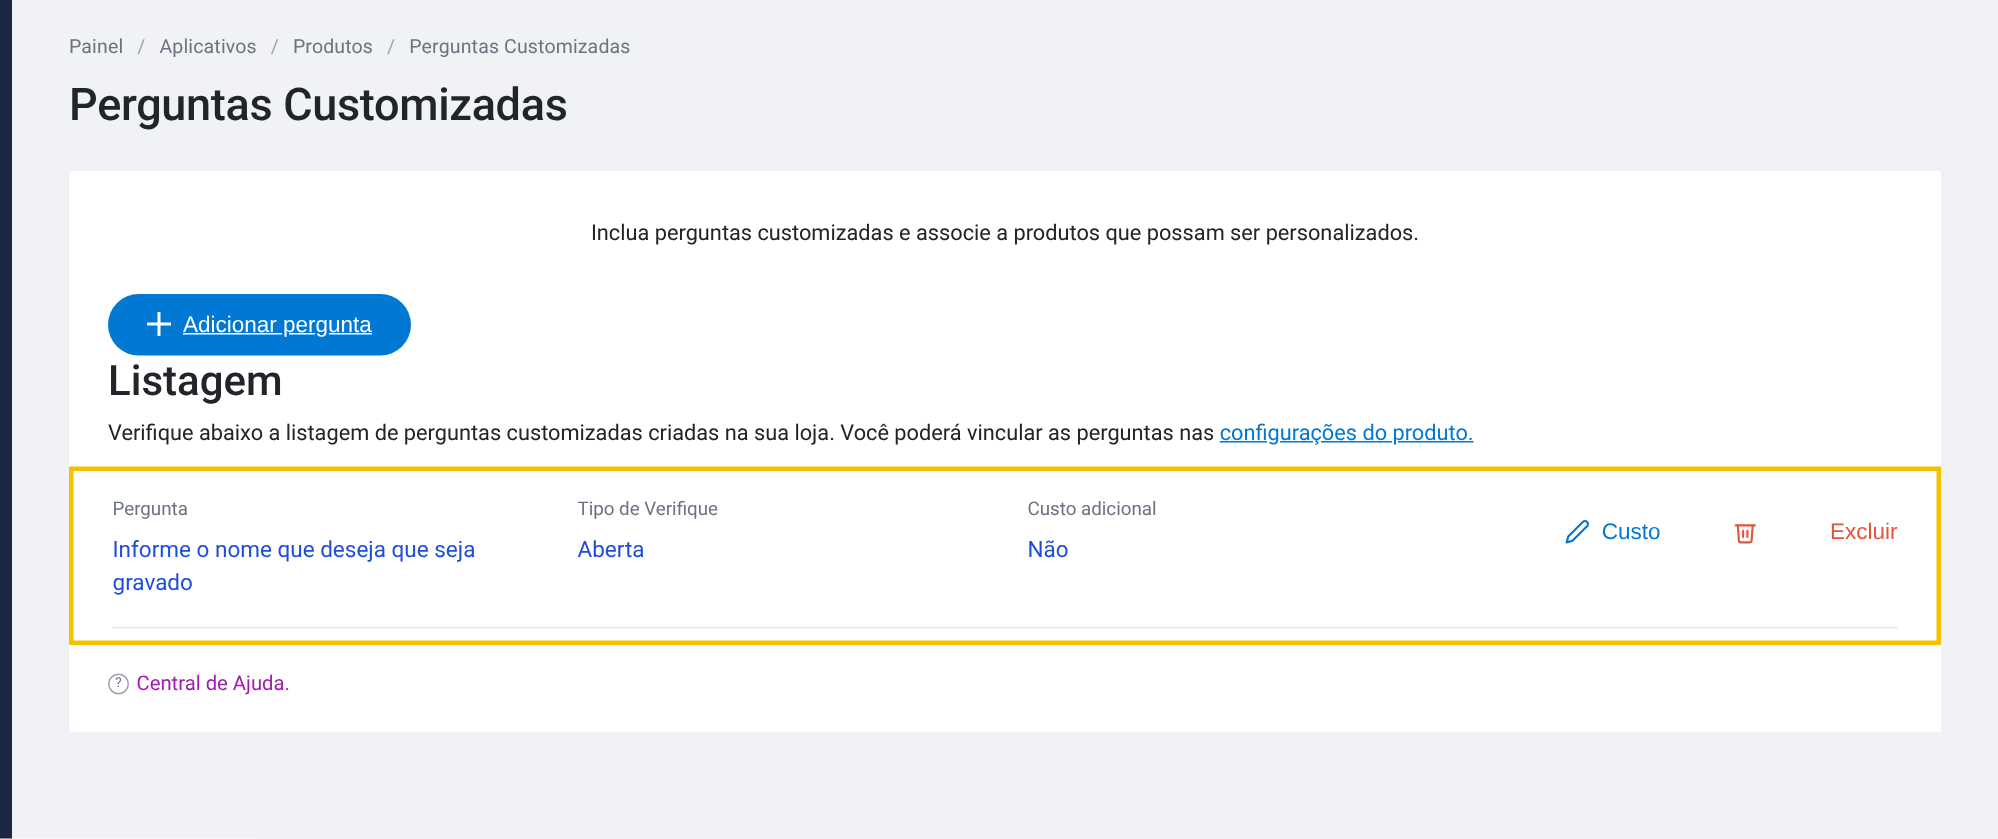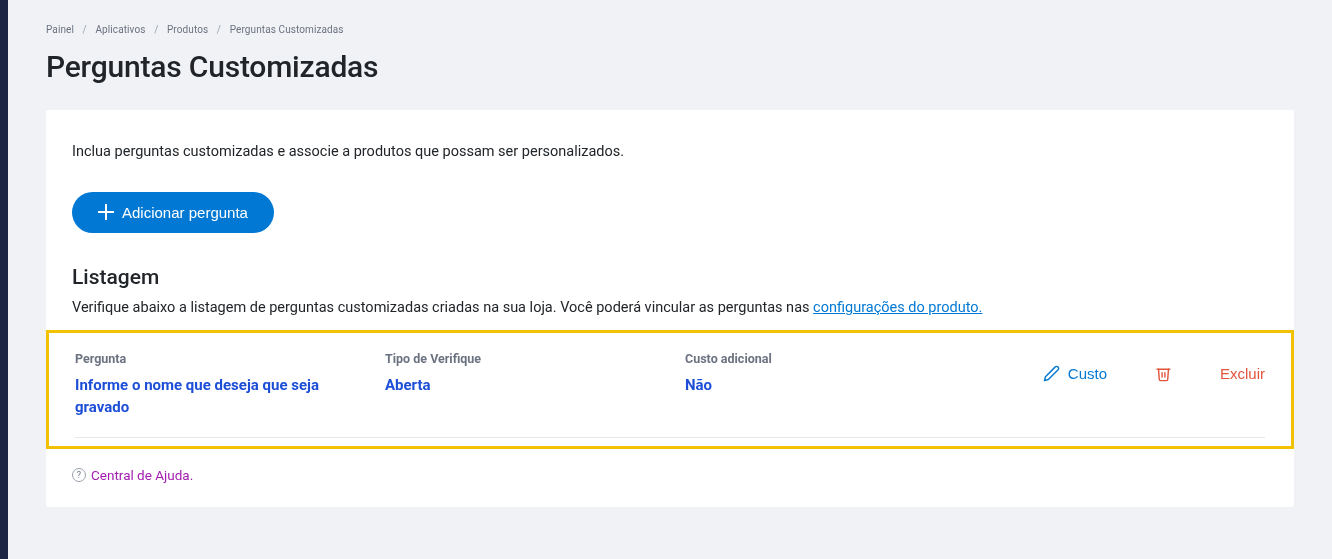--- a/index.html
+++ b/index.html
@@ -22,21 +22,21 @@
       height: 559px;
       background: #1c2543;
     }
     .page {
       padding: 0 0 0 8px;
     }
     .header-area {
       padding: 24px 38px 0 38px;
     }
     .breadcrumb {
-      font-size: 10px;
+      font-size: 13px;
       color: #6b7280;
       margin-bottom: 14px;
       letter-spacing: 0.1px;
     }
     .breadcrumb a {
       color: #6b7280;
       text-decoration: none;
     }
     .breadcrumb .sep {
       margin: 0 6px;
@@ -59,37 +59,38 @@
       border-radius: 2px;
     }
     .card-inner {
       padding: 0 26px;
     }
     .intro-text {
       font-size: 14.5px;
       color: #212529;
       line-height: 1.9;
       margin-bottom: 26px;
+      text-align: center;
     }
     .intro-text p {
       margin: 0;
     }
     .add-button {
       display: inline-flex;
       align-items: center;
       gap: 8px;
       background: #0078d4;
       color: #ffffff;
       border: none;
       padding: 12px 26px;
       border-radius: 24px;
       font-size: 15px;
       font-weight: 500;
       cursor: pointer;
-      margin-bottom: 32px;
+      text-decoration: underline;
     }
     .plus-icon {
       display: inline-block;
       width: 16px;
       height: 16px;
       position: relative;
     }
     .plus-icon::before, .plus-icon::after {
       content: '';
       position: absolute;
@@ -101,21 +102,21 @@
       width: 2px;
       height: 16px;
     }
     .plus-icon::after {
       top: 7px;
       left: 0;
       height: 2px;
       width: 16px;
     }
     .section-title {
-      font-size: 21px;
+      font-size: 28px;
       font-weight: 500;
       color: #212529;
       margin-bottom: 10px;
     }
     .section-desc {
       font-size: 14.5px;
       color: #212529;
       margin-bottom: 0;
     }
     .section-desc a {
@@ -129,21 +130,20 @@
     }
     .table-row {
       display: flex;
       align-items: flex-start;
       padding: 10px 0 18px 0;
       border-bottom: 1px solid #e5e7eb;
     }
     .col {
       display: flex;
       flex-direction: column;
-      font-weight: bold;
     }
     .col-q { flex: 0 0 310px; padding-right: 20px; }
     .col-type { flex: 0 0 300px; }
     .col-cost { flex: 0 0 250px; }
     .col-actions {
       flex: 1;
       display: flex;
       align-items: center;
       justify-content: flex-end;
       gap: 48px;

